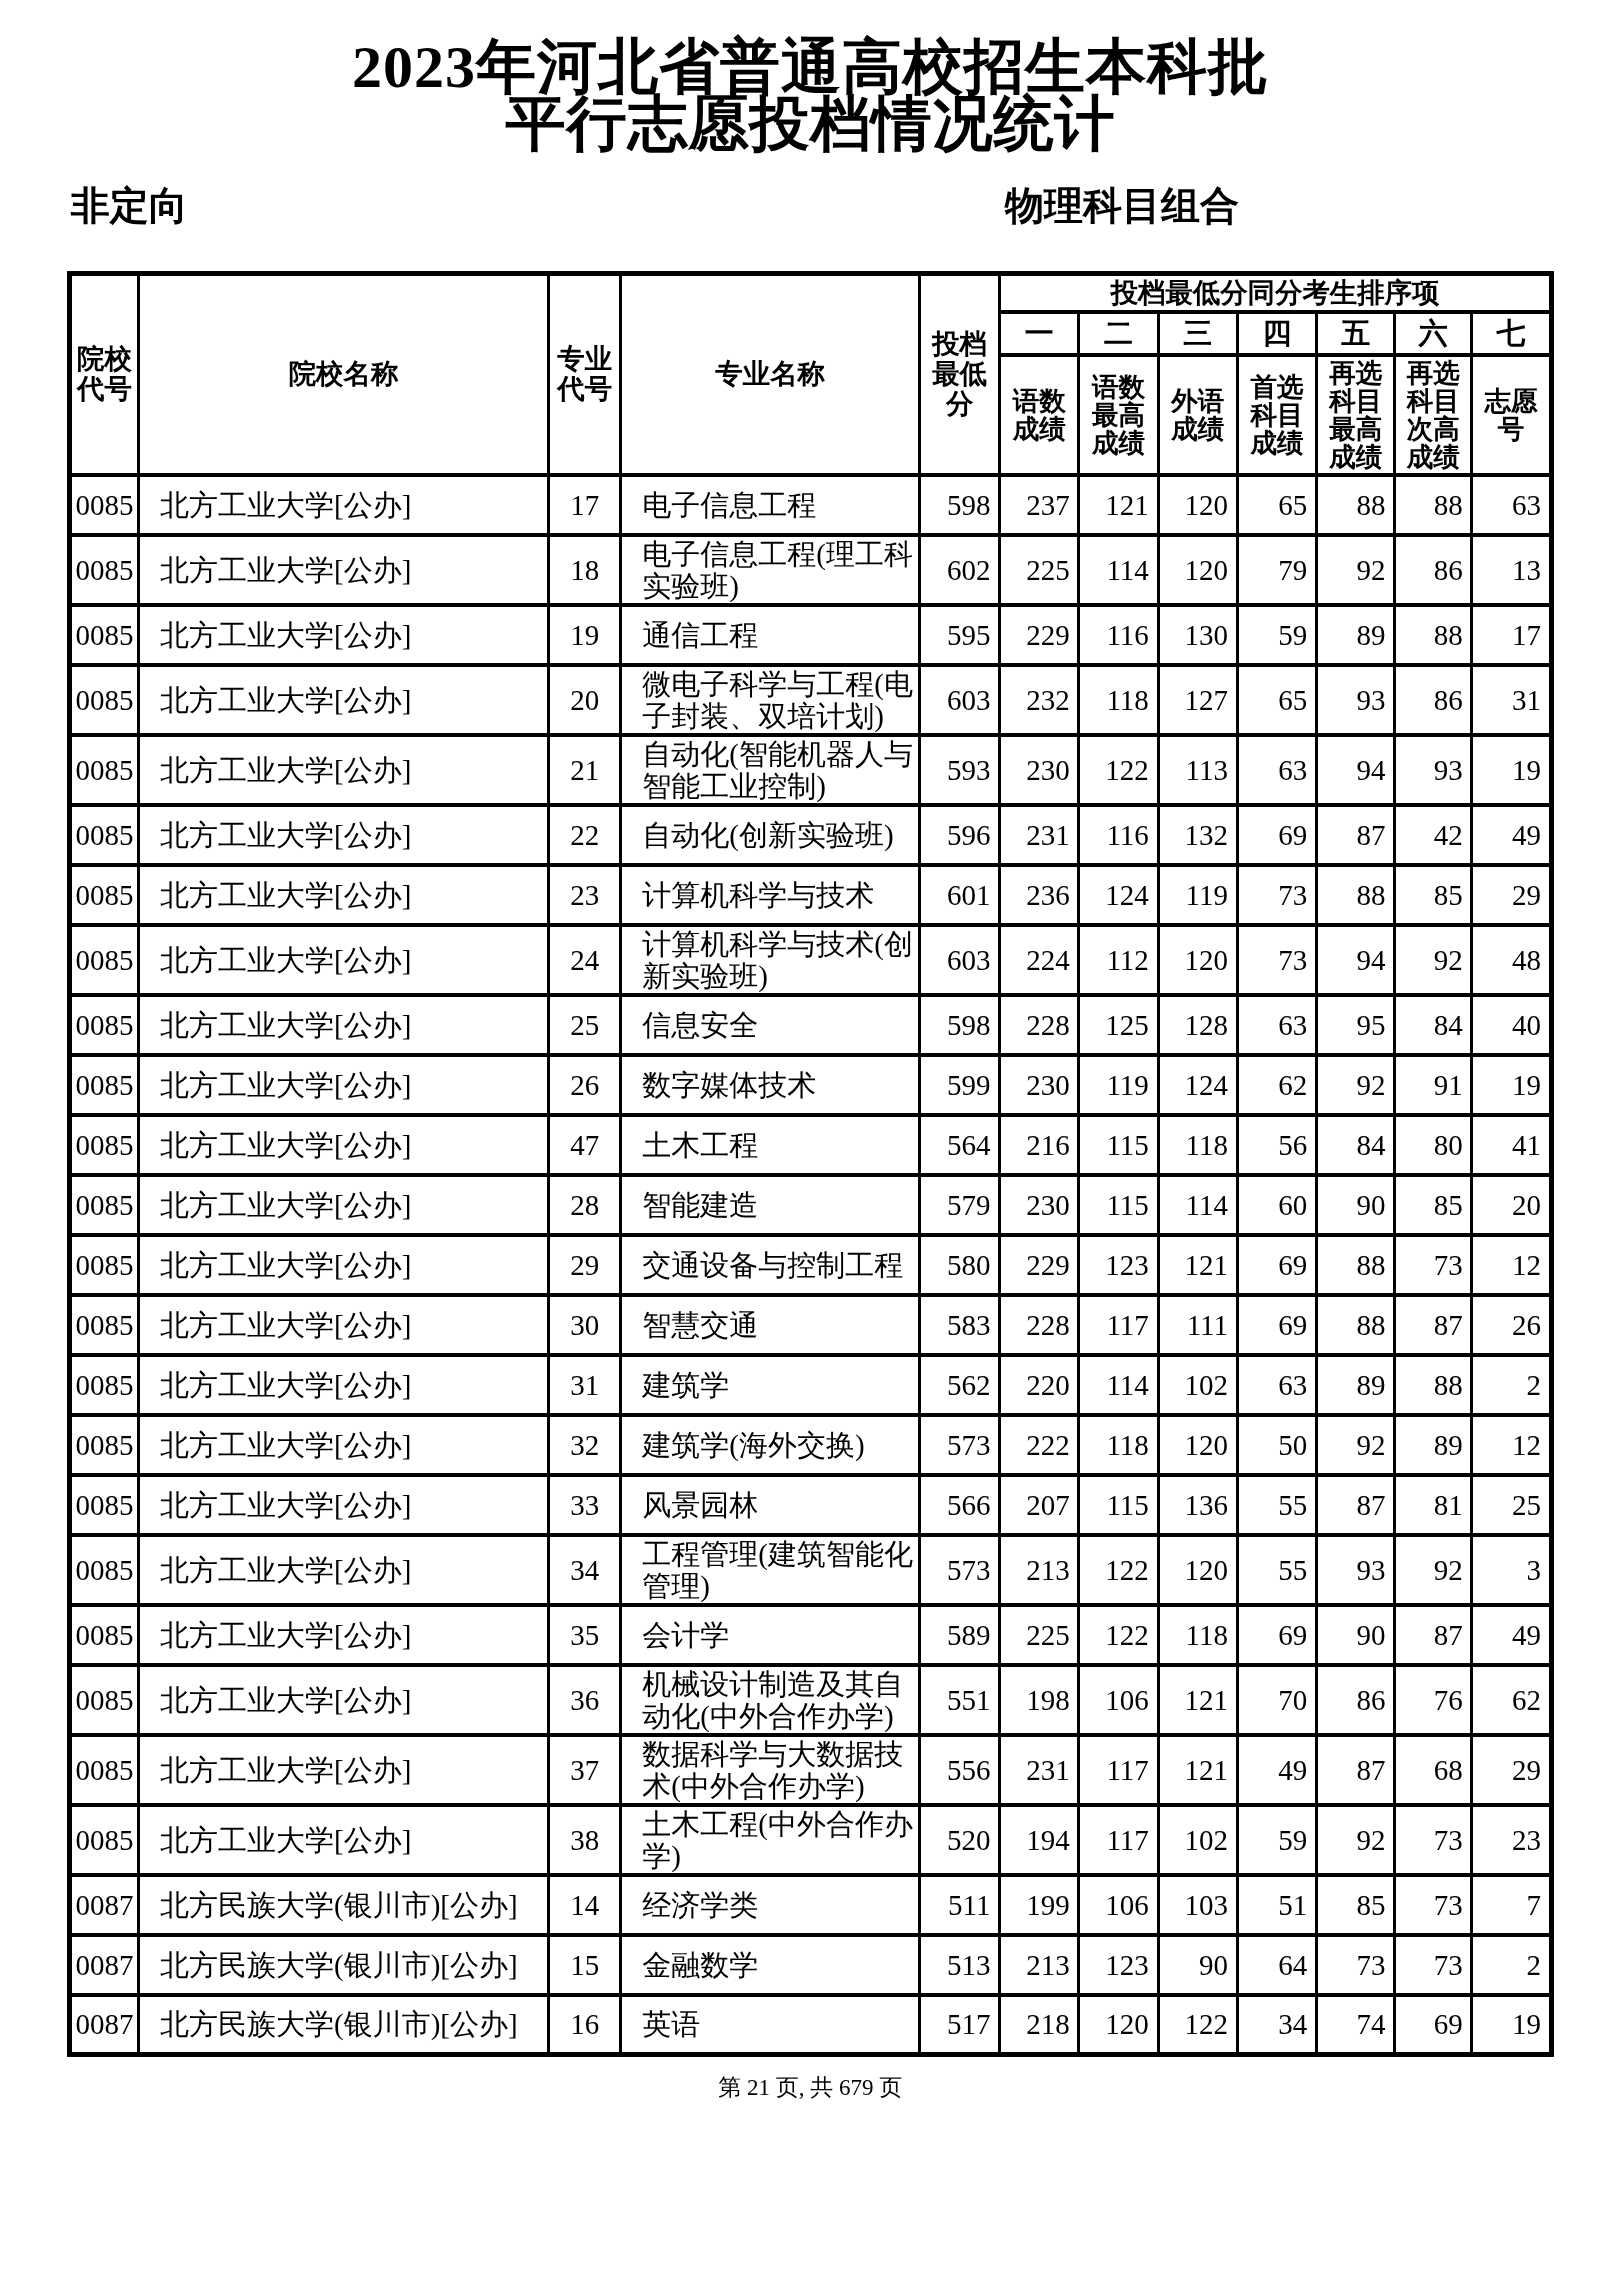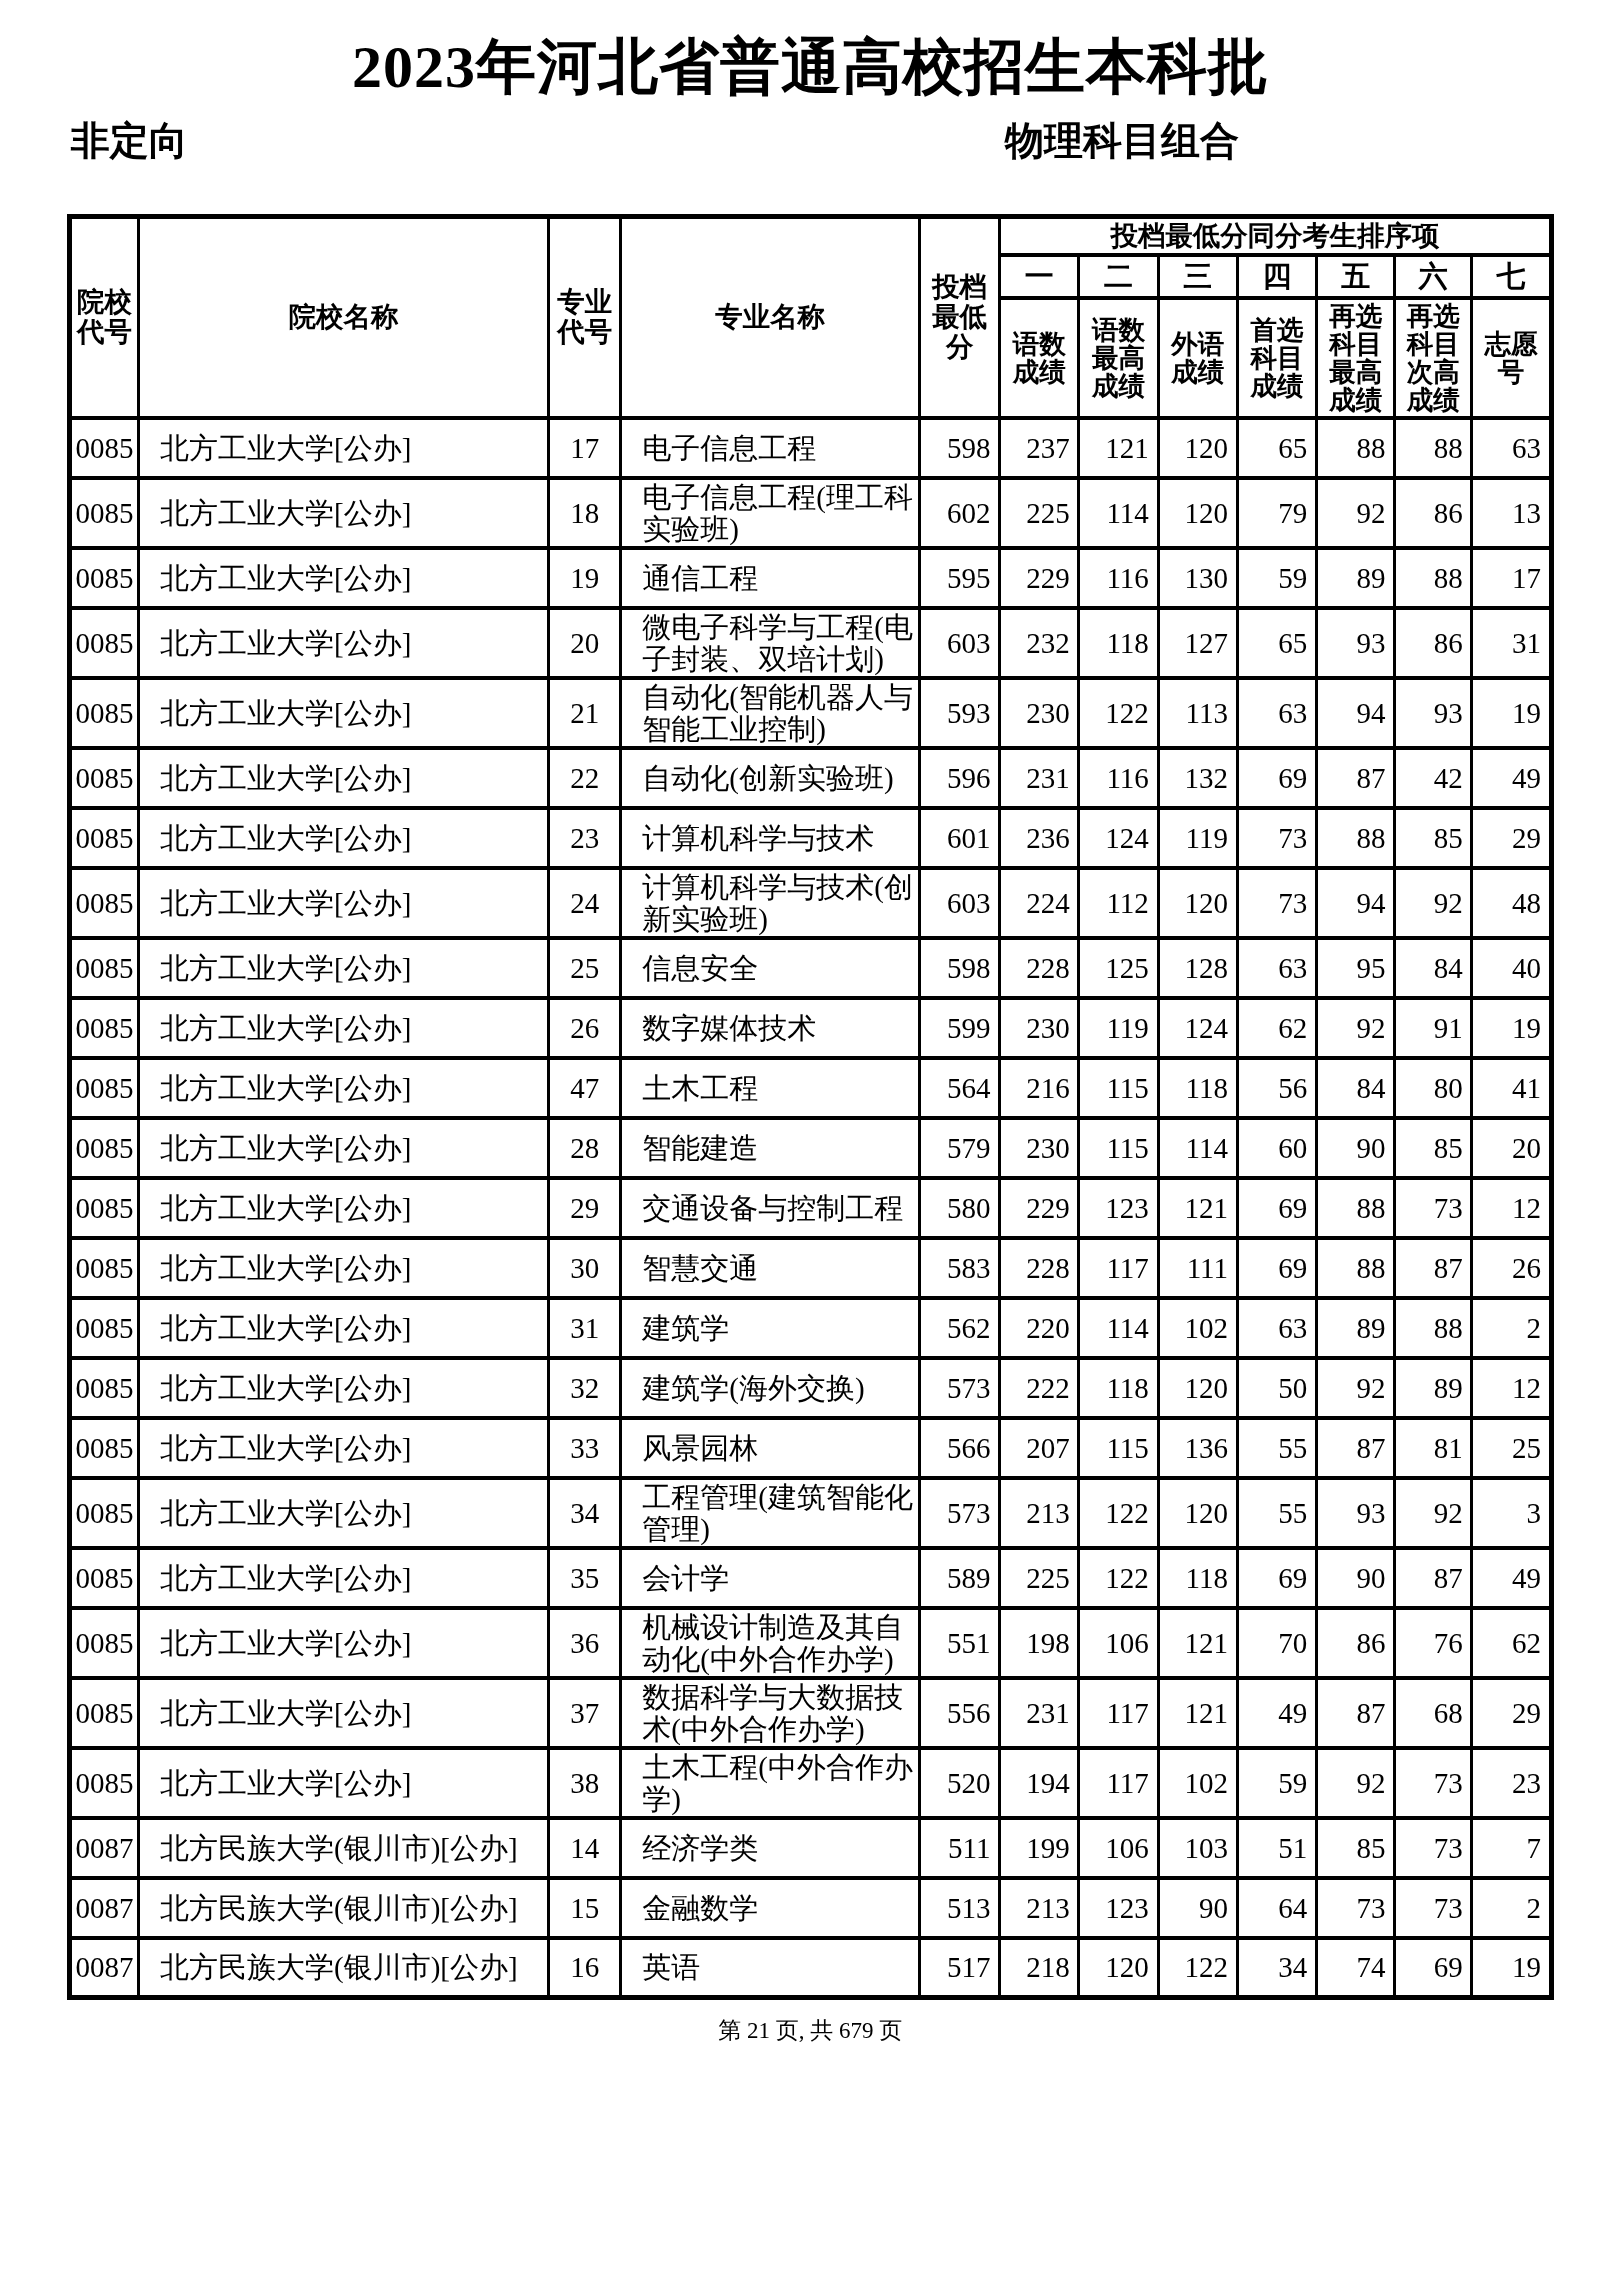--- a/index.html
+++ b/index.html
@@ -7,21 +7,21 @@
   body {
     width: 1621px; height: 2293px; overflow: hidden;
     color: #000; font-family: "Liberation Serif", "DejaVu Serif", serif;
   }
   .page { position: relative; padding: 39px 59px 0 59px; }
   .title-line {
     text-align: center; font-weight: bold;
     font-size: 60px; line-height: 57px; letter-spacing: 1px;
   }
   .subhead { position: relative; height: 55px; margin-top: 23.5px; }
-  .subhead span { position: absolute; bottom: 12px; font-weight: bold; font-size: 39px; line-height: 45px; }
+  .subhead span { position: absolute; bottom: 4px; font-weight: bold; font-size: 39px; line-height: 45px; }
   .orientation { left: 11.8px; }
   .subject { left: 946px; }
 
   table.stats {
     margin-top: 39px; margin-left: 7.8px;
     width: 1487px; table-layout: fixed;
     border-collapse: collapse;
     border: 5.9px solid #000;
   }
   .stats th, .stats td {
@@ -51,20 +51,21 @@
     width: 1487px; margin-left: 7.8px; margin-top: 13.7px;
     text-align: center; font-size: 23px; line-height: 33px;
   }
 </style>
 </head>
 <body>
 
 <div class="page">
 
   <div class="title-line">2023年河北省普通高校招生本科批</div>
+  <div class="title-line">平行志愿投档情况统计</div>
 
   <div class="subhead">
     <span class="orientation">非定向</span>
     <span class="subject">物理科目组合</span>
   </div>
 
   <table class="stats">
     <colgroup>
       <col style="width:69px">
         <col style="width:409px">

